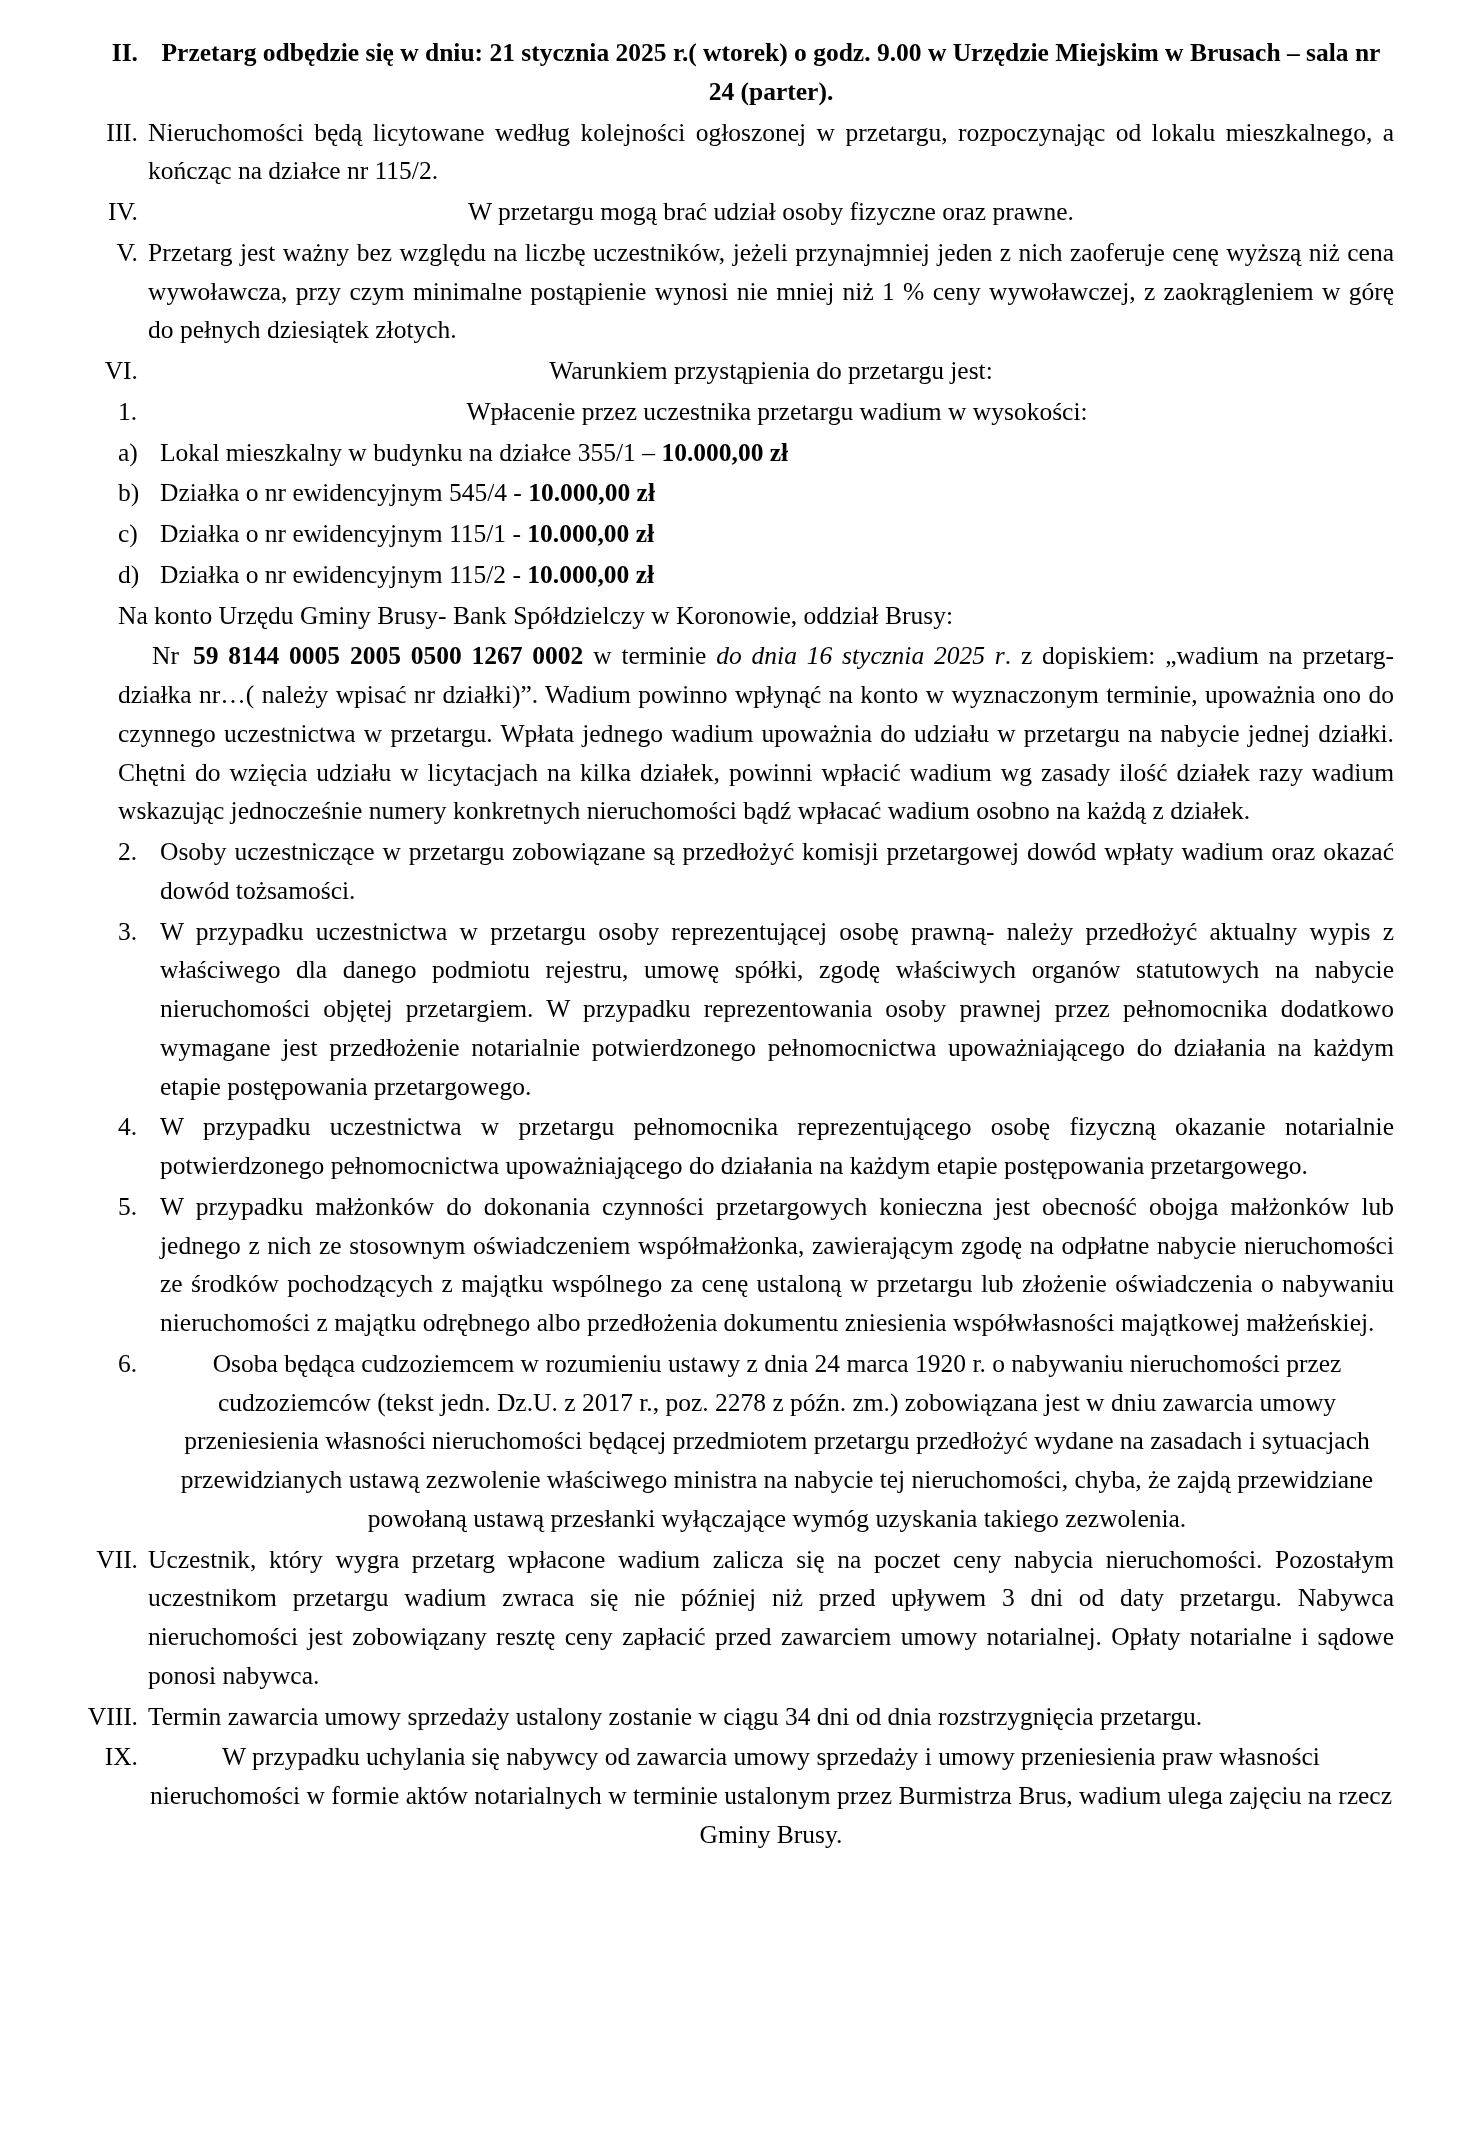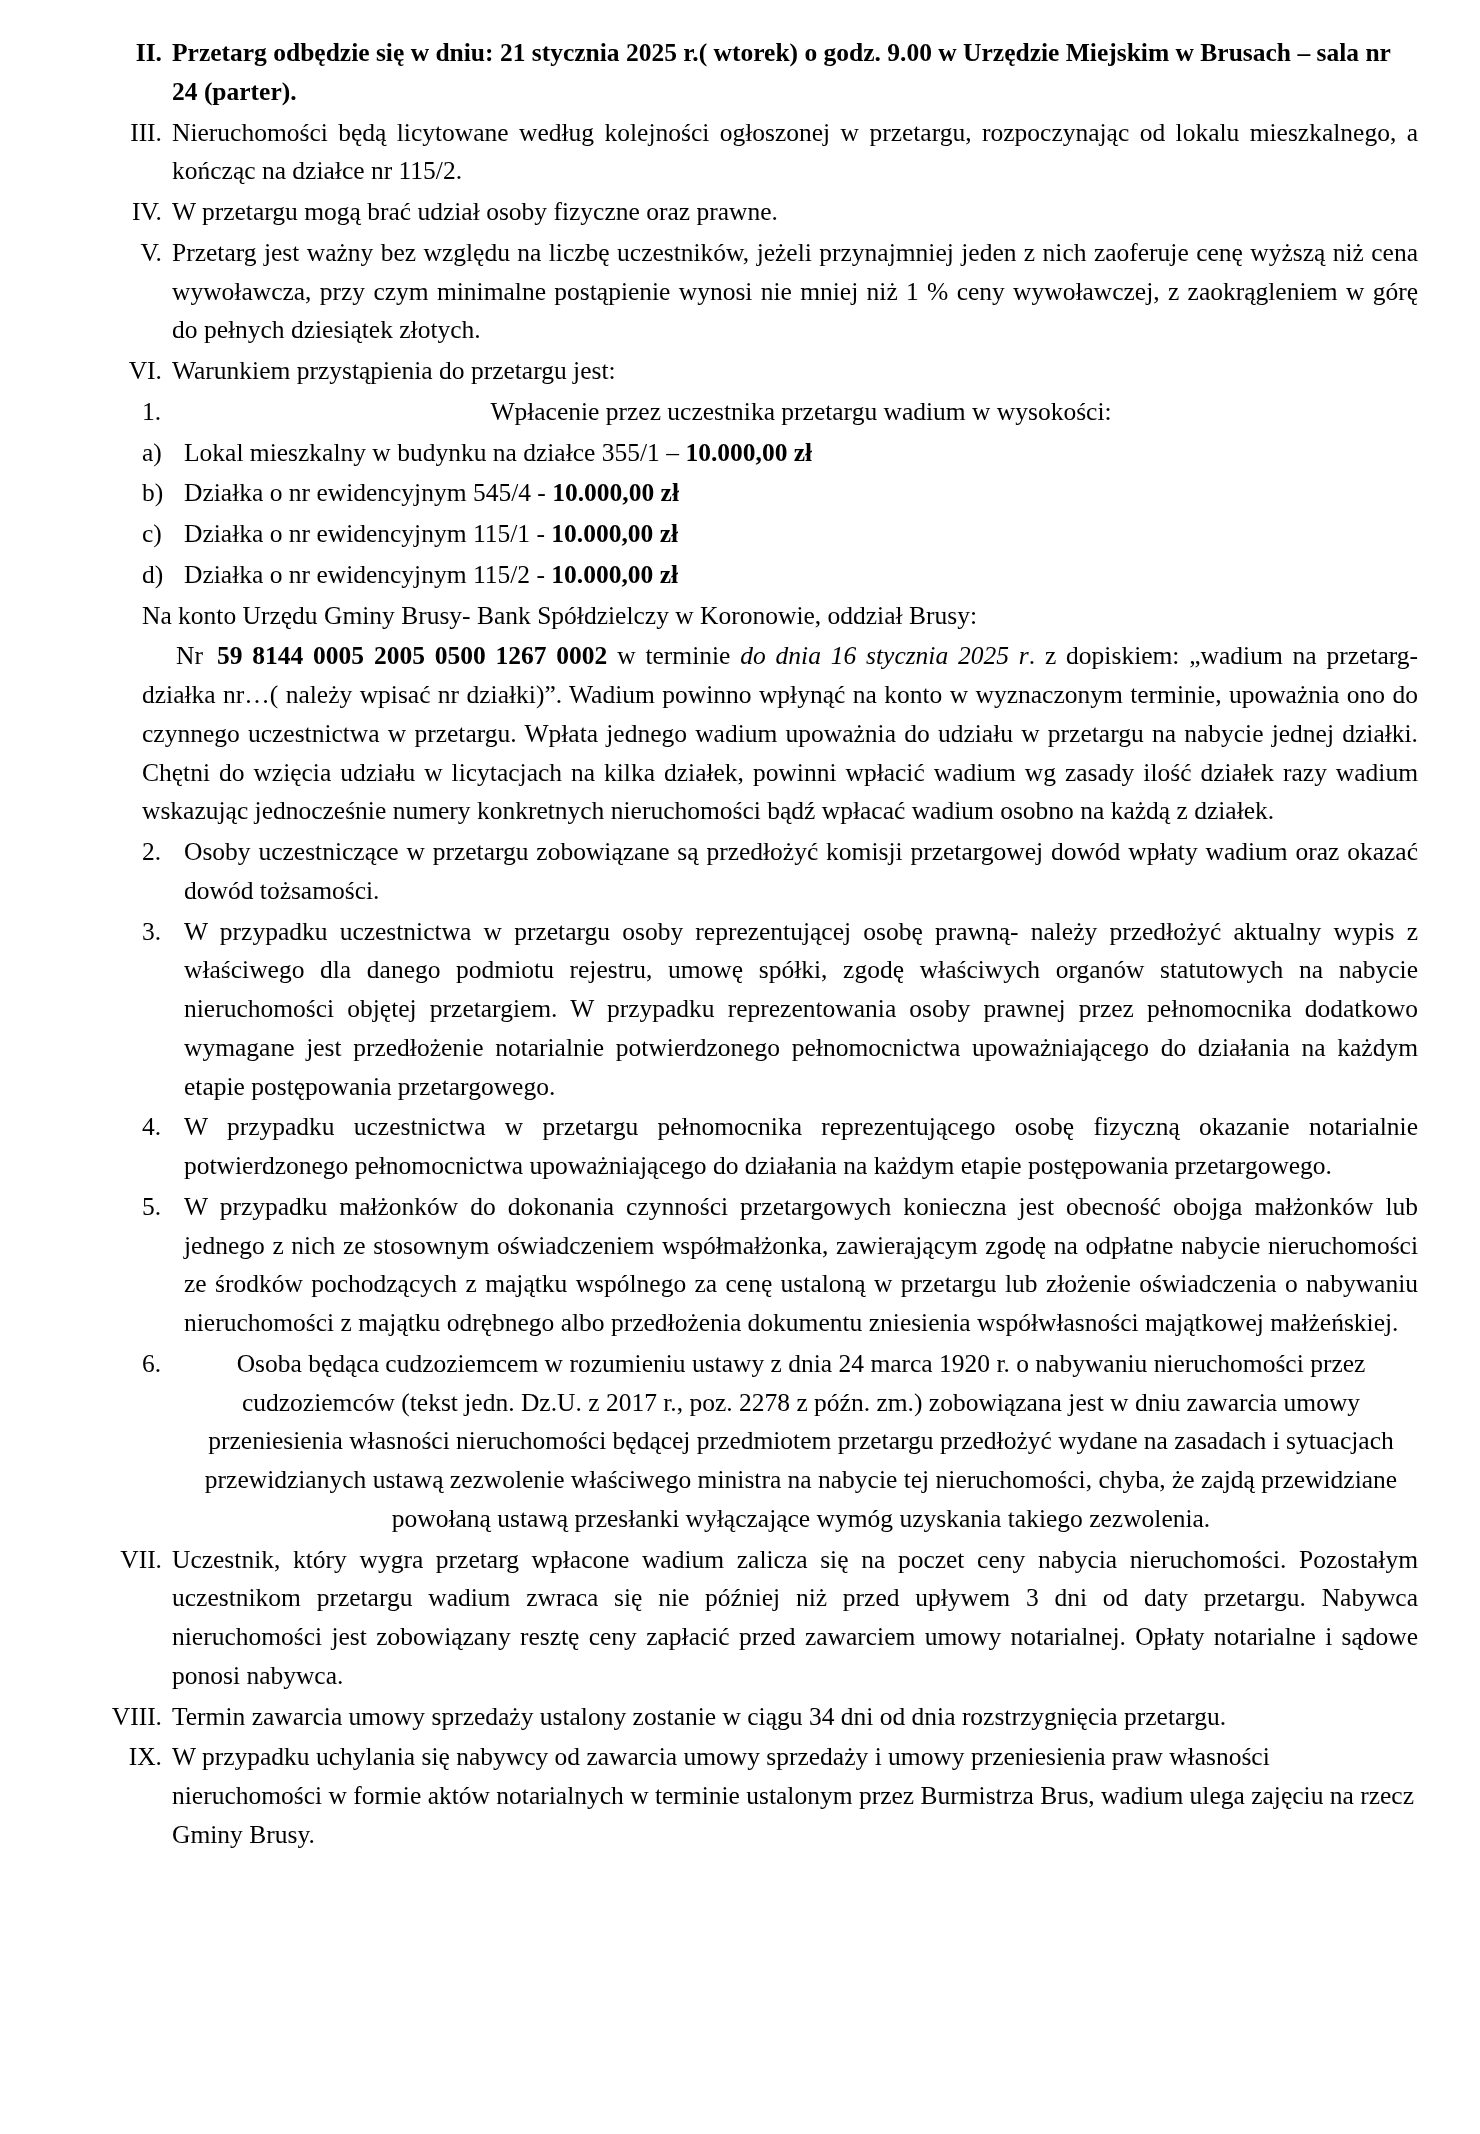--- a/index.html
+++ b/index.html
@@ -15,21 +15,20 @@
     font-family: "Liberation Serif", "DejaVu Serif", serif;
     color: #000000;
     font-size: 25.5px;
     line-height: 1.52;
   }
   .page {
     width: 1456px;
     min-height: 2134px;
     padding: 34px 62px 20px 62px;
     position: relative;
-    margin-left: 24px;
   }
 
   
   .row {
     display: flex;
     align-items: flex-start;
     width: 100%;
   }
   .marker {
     flex: 0 0 auto;
@@ -38,21 +37,21 @@
     padding-right: 10px;
   }
   .body-col {
     flex: 1 1 auto;
     min-width: 0;
   }
 
   
   .roman > .marker { width: 86px; }
   .roman > .body-col { text-align: justify; text-justify: inter-word; }
-  .roman-tight > .body-col { text-align: left; }
+  .roman-tight > .body-col { text-align: center; }
 
   
   .numbered { padding-left: 56px; }
   .numbered > .marker { width: 42px; text-align: left; }
   .numbered > .body-col { text-align: justify; text-justify: inter-word; }
   .numbered-tight > .body-col { text-align: center; }
 
   
   .lettered { padding-left: 56px; }
   .lettered > .marker { width: 42px; text-align: left; }

